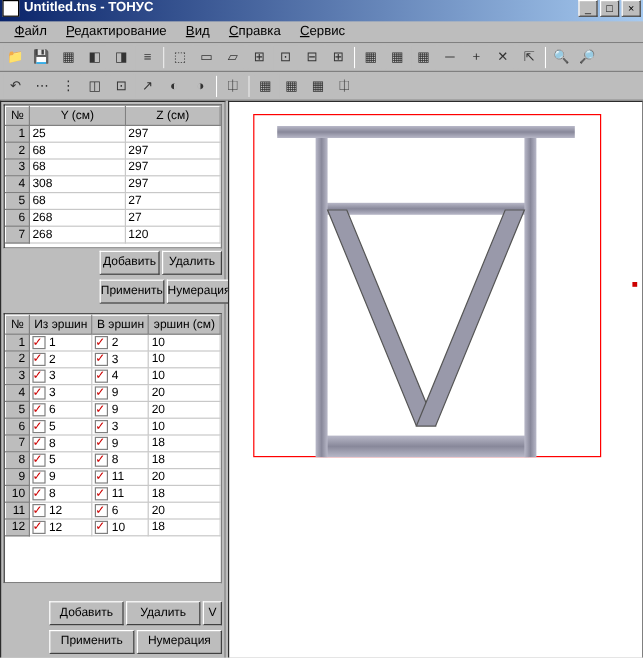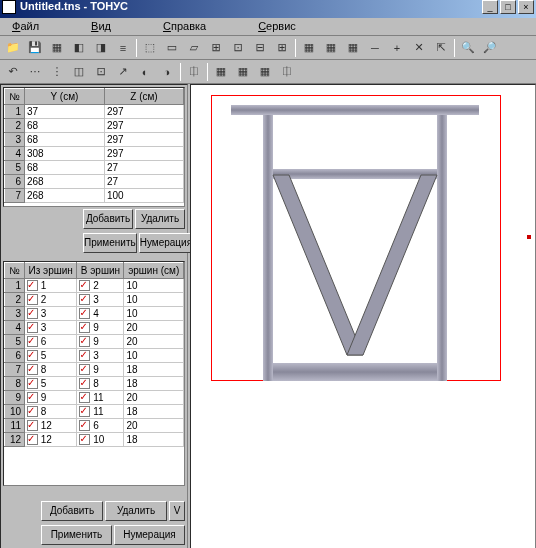--- a/index.html
+++ b/index.html
@@ -1,21 +1,21 @@
 <!DOCTYPE html>
 <html><head>
 <meta charset="utf-8">
 <style>
 * { margin:0; padding:0; box-sizing:border-box; font-family:"MS Sans Serif",Tahoma,sans-serif; font-size:11px; }
 body { background:#bdbdbd; width:536px; height:548px; overflow:hidden; }
 .titlebar { background:linear-gradient(to right,#0a246a,#a6caf0); height:18px; display:flex; align-items:flex-start; padding:0 2px; color:#fff; }
 .titlebar .ico { width:14px; height:14px; margin-right:4px; background:#fff; border:1px solid #000; }
 .titlebar .ttl { flex:1; font-weight:bold; }
 .titlebar .wbtn { width:16px; height:14px; background:#bdbdbd; border:1px solid #fff; border-right-color:#404040; border-bottom-color:#404040; margin-left:2px; text-align:center; line-height:12px; color:#000; font-size:9px; }
-.menubar { background:#bdbdbd; height:18px; display:flex; padding:0 4px; border-bottom:1px solid #808080;gap:36px; }
+.menubar { background:#bdbdbd; height:18px; display:flex; padding:0 4px; border-bottom:1px solid #808080; }
 .menubar .mitem { padding:2px 8px; cursor:default; }
 .menubar .mitem:first-letter { text-decoration:underline; }
 .toolbar { background:#bdbdbd; height:24px; display:flex; align-items:center; padding:0 2px; border-bottom:1px solid #808080; }
 .tbtn { width:20px; height:20px; border:1px solid #bdbdbd; display:flex; align-items:center; justify-content:center; margin:0 1px; font-size:11px; color:#333; }
 .tsep { width:1px; height:18px; background:#808080; margin:0 2px; border-right:1px solid #fff; }
 .workspace { display:flex; height:466px; background:#bdbdbd; }
 .panel { width:188px; background:#bdbdbd; border:1px inset #808080; display:flex; flex-direction:column; padding:2px; }
 .tbl { border:1px inset #808080; background:#fff; overflow:auto; }
 .tbl table { width:100%; border-collapse:collapse; }
 .tbl th { background:#bdbdbd; border:1px solid #fff; border-right-color:#808080; border-bottom-color:#808080; font-weight:normal; padding:1px 2px; height:16px; font-size:10px; }
@@ -38,20 +38,21 @@
 <div class="titlebar">
   <div class="ico"></div>
   <div class="ttl">Untitled.tns - ТОНУС</div>
   <div class="wbtn">_</div>
   <div class="wbtn">□</div>
   <div class="wbtn">×</div>
 </div>
 
 <div class="menubar">
   <div class="mitem">Файл</div>
+  <div class="mitem">Редактирование</div>
   <div class="mitem">Вид</div>
   <div class="mitem">Справка</div>
   <div class="mitem">Сервис</div>
 </div>
 
 <div class="toolbar" id="tb1">
     <div class="tbtn">📁</div>
     <div class="tbtn">💾</div>
     <div class="tbtn">▦</div>
     <div class="tbtn">◧</div>
@@ -103,21 +104,21 @@
         <tbody>
             <tr>
           <th style="width:20px">№</th>
           <th>Y (см)</th>
           <th>Z (см)</th>
         </tr>
         </tbody>
           <tbody id="t1body">
             <tr>
               <td class="rowhead">1</td>
-              <td>37</td>
+              <td>25</td>
               <td>297</td>
             </tr>
             <tr>
               <td class="rowhead">2</td>
               <td>68</td>
               <td>297</td>
             </tr>
             <tr>
               <td class="rowhead">3</td>
               <td>68</td>
@@ -134,21 +135,21 @@
               <td>27</td>
             </tr>
             <tr>
               <td class="rowhead">6</td>
               <td>268</td>
               <td>27</td>
             </tr>
             <tr>
               <td class="rowhead">7</td>
               <td>268</td>
-              <td>100</td>
+              <td>120</td>
             </tr>
           </tbody>
       </table>
     </div>
 
     <div class="btnrow">
       <div class="btn">Добавить</div>
       <div class="btn">Удалить</div>
     </div>
     <div class="btnrow">

